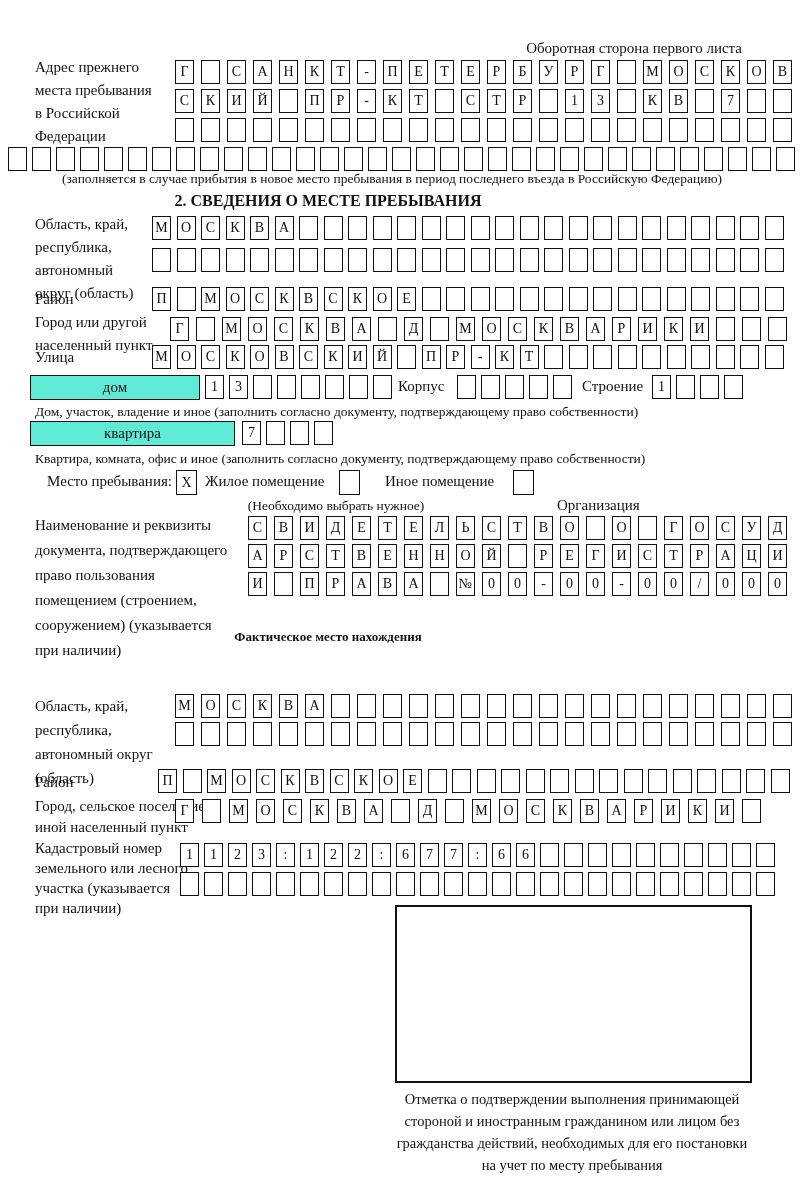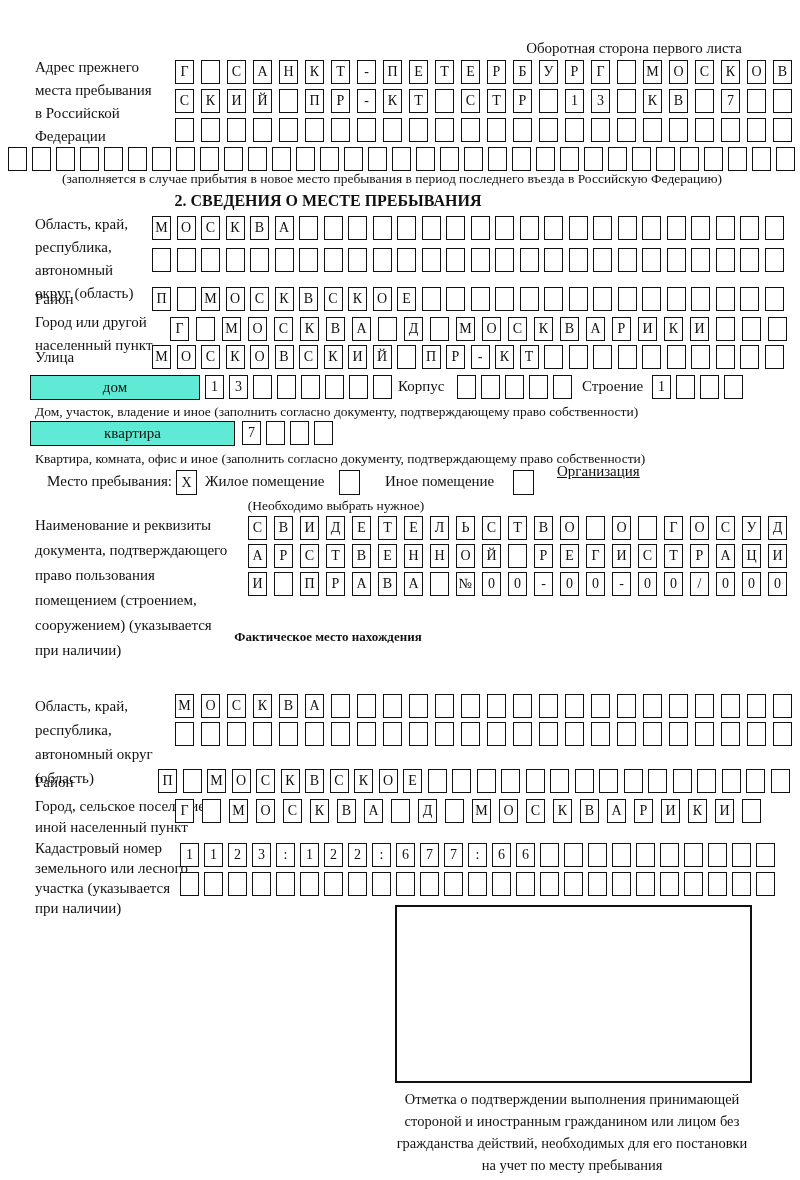--- a/index.html
+++ b/index.html
@@ -355,21 +355,21 @@
       <span class="cell"></span>
     </div>
   <div class="small-caption" style="left:35px;top:451px;">Квартира, комната, офис и иное (заполнить согласно документу, подтверждающему право собственности)</div>
 
   <div class="inline-label" style="left:47px;top:473px;">Место пребывания:</div>
   <div class="checkbox" style="left:176px;top:470px;">X</div>
   <div class="inline-label" style="left:205px;top:473px;">Жилое помещение</div>
   <div class="checkbox" style="left:339px;top:470px;"></div>
   <div class="inline-label" style="left:373px;top:473px;margin-left:12px;">Иное помещение</div>
   <div class="checkbox" style="left:513px;top:470px;"></div>
-  <div class="inline-label" style="left:557px;top:463px;text-decoration:underline;">Организация</div>
+  <div class="inline-label" style="left:557px;top:497px;">Организация</div>
   <div class="small-caption" style="left:176px;top:498px;width:320px;text-align:center;">(Необходимо выбрать нужное)</div>
 
   <div class="label lh25" style="left:35px;top:513px;">
       <div>Наименование и реквизиты</div>
       <div>документа, подтверждающего</div>
       <div>право пользования</div>
       <div>помещением (строением,</div>
       <div>сооружением) (указывается</div>
       <div>при наличии)</div>
     </div>

